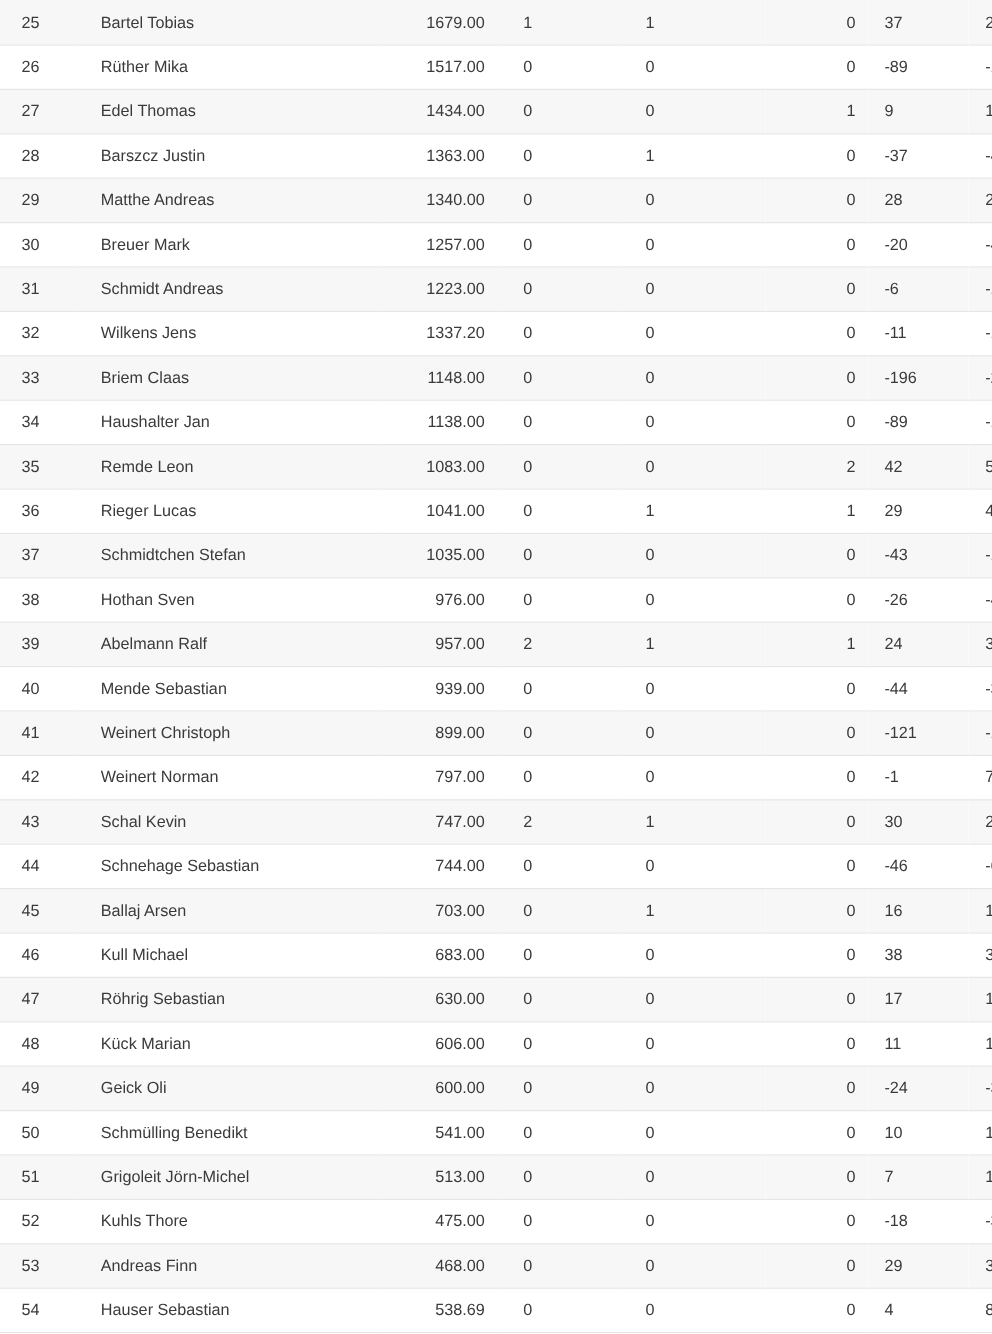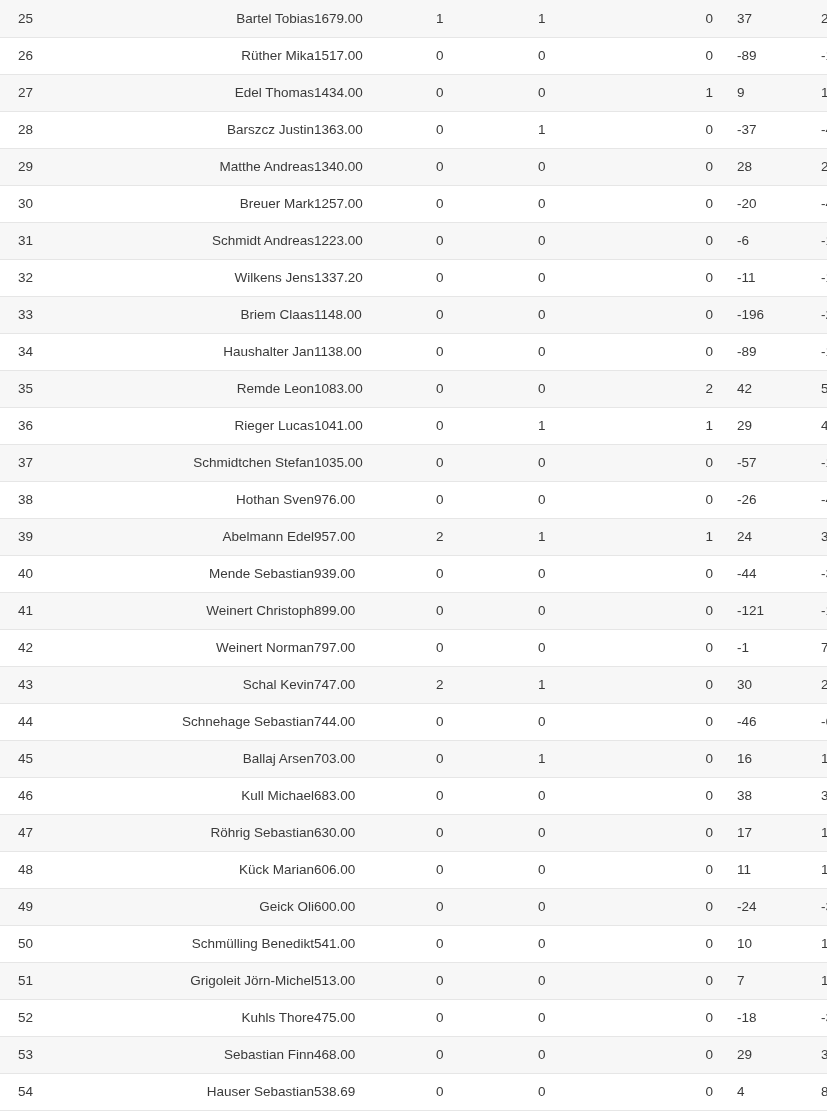--- a/index.html
+++ b/index.html
@@ -37,22 +37,22 @@
     text-overflow: ellipsis;
   }
   tr.row-alt td {
     background: #f7f7f7;
   }
   tr.row-plain td {
     background: #ffffff;
   }
   
   .c-rank   { width: 48px;  padding-left: 18px !important; }
-  .c-name   { width: 230px; padding-left: 18px !important; text-align: right; }
-  .c-points { width: 90px;  text-align: left; padding-right: 10px !important; }
+  .c-name   { width: 230px; padding-left: 18px !important; }
+  .c-points { width: 90px;  text-align: right; padding-right: 10px !important; }
   .c-a      { width: 80px;  padding-left: 22px !important; }
   .c-b      { width: 100px; padding-left: 22px !important; }
   .c-c      { width: 75px;  text-align: right; padding-right: 10px !important; }
   .c-d      { width: 70px;  padding-left: 14px !important; }
   .c-e      { width: 90px;  padding-left: 14px !important; }
 </style>
 </head>
 <body>
 
 <div class="table-wrap">
@@ -178,36 +178,36 @@
           <td class="c-d">29</td>
           <td class="c-e">4285</td>
         </tr>
         <tr class="row-alt">
           <td class="c-rank">37</td>
           <td class="c-name">Schmidtchen Stefan</td>
           <td class="c-points">1035.00</td>
           <td class="c-a">0</td>
           <td class="c-b">0</td>
           <td class="c-c">0</td>
-          <td class="c-d">-57</td>
+          <td class="c-d">-43</td>
           <td class="c-e">-11536</td>
         </tr>
         <tr class="row-plain">
           <td class="c-rank">38</td>
           <td class="c-name">Hothan Sven</td>
           <td class="c-points">976.00</td>
           <td class="c-a">0</td>
           <td class="c-b">0</td>
           <td class="c-c">0</td>
           <td class="c-d">-26</td>
           <td class="c-e">-4186</td>
         </tr>
         <tr class="row-alt">
           <td class="c-rank">39</td>
-          <td class="c-name">Abelmann Edel</td>
+          <td class="c-name">Abelmann Ralf</td>
           <td class="c-points">957.00</td>
           <td class="c-a">2</td>
           <td class="c-b">1</td>
           <td class="c-c">1</td>
           <td class="c-d">24</td>
           <td class="c-e">3930</td>
         </tr>
         <tr class="row-plain">
           <td class="c-rank">40</td>
           <td class="c-name">Mende Sebastian</td>
@@ -333,21 +333,21 @@
           <td class="c-name">Kuhls Thore</td>
           <td class="c-points">475.00</td>
           <td class="c-a">0</td>
           <td class="c-b">0</td>
           <td class="c-c">0</td>
           <td class="c-d">-18</td>
           <td class="c-e">-3573</td>
         </tr>
         <tr class="row-alt">
           <td class="c-rank">53</td>
-          <td class="c-name">Sebastian Finn</td>
+          <td class="c-name">Andreas Finn</td>
           <td class="c-points">468.00</td>
           <td class="c-a">0</td>
           <td class="c-b">0</td>
           <td class="c-c">0</td>
           <td class="c-d">29</td>
           <td class="c-e">3094</td>
         </tr>
         <tr class="row-plain">
           <td class="c-rank">54</td>
           <td class="c-name">Hauser Sebastian</td>

